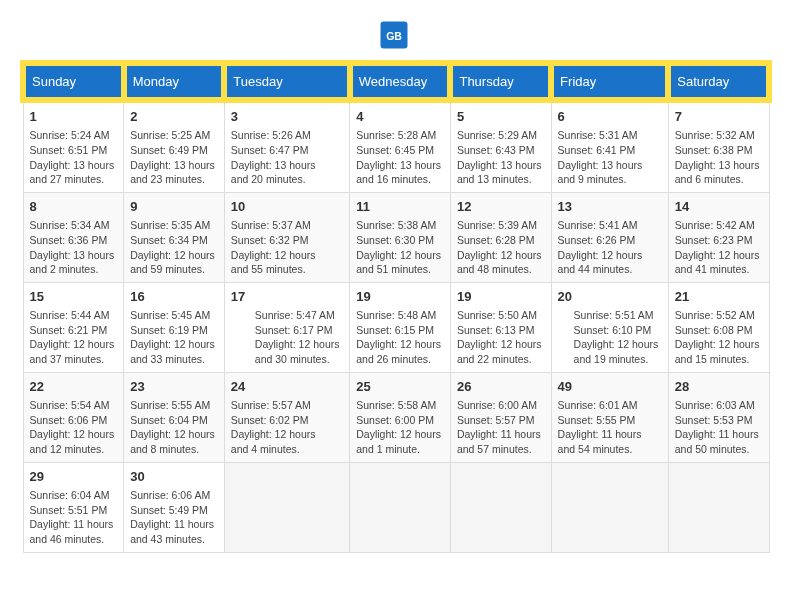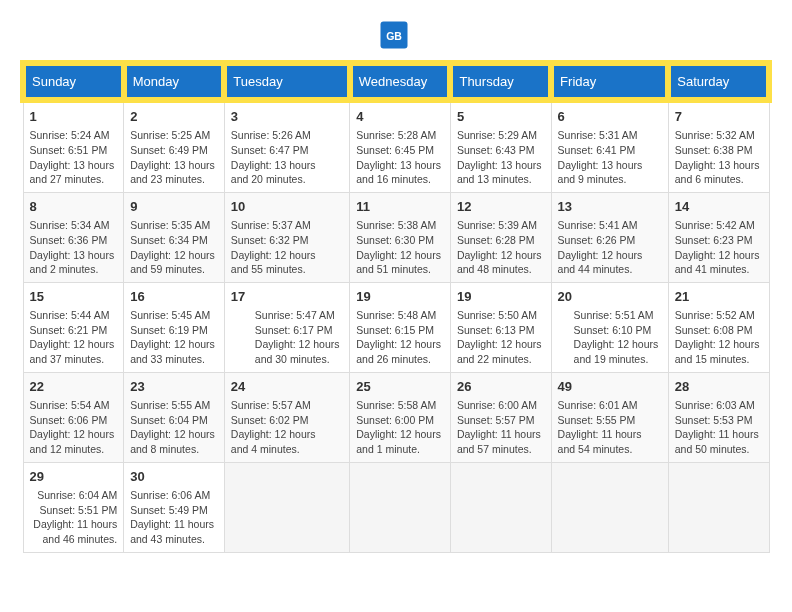--- a/index.html
+++ b/index.html
@@ -329,21 +329,21 @@
           <span class="day-num">28</span>
           <div class="day-info" style="white-space: pre-line;">Sunrise: 6:03 AM
 Sunset: 5:53 PM
 Daylight: 11 hours
 and 50 minutes.</div>
         </td>
       </tr>
       <tr class="last-row">
         <td>
           <span class="day-num">29</span>
-          <div class="day-info" style="white-space: pre-line; text-align: right;">Sunrise: 6:04 AM
+          <div class="day-info" style="white-space: pre-line;">Sunrise: 6:04 AM
 Sunset: 5:51 PM
 Daylight: 11 hours
 and 46 minutes.</div>
         </td>
         <td>
           <span class="day-num">30</span>
           <div class="day-info" style="white-space: pre-line;">Sunrise: 6:06 AM
 Sunset: 5:49 PM
 Daylight: 11 hours
 and 43 minutes.</div>

